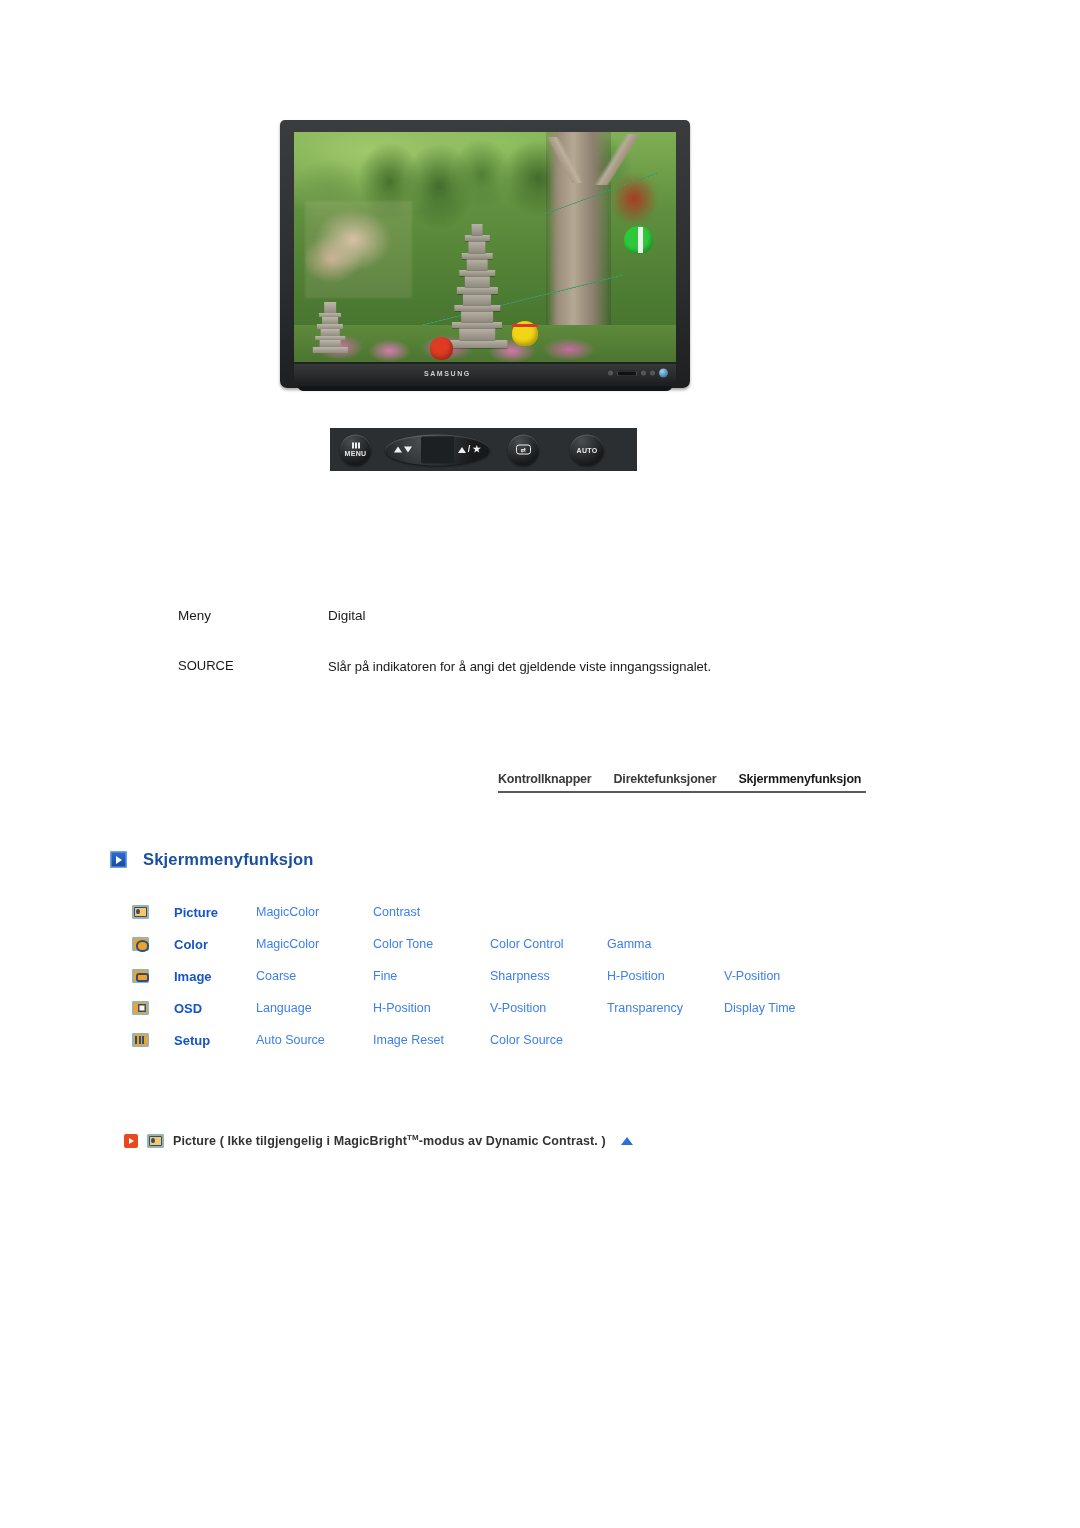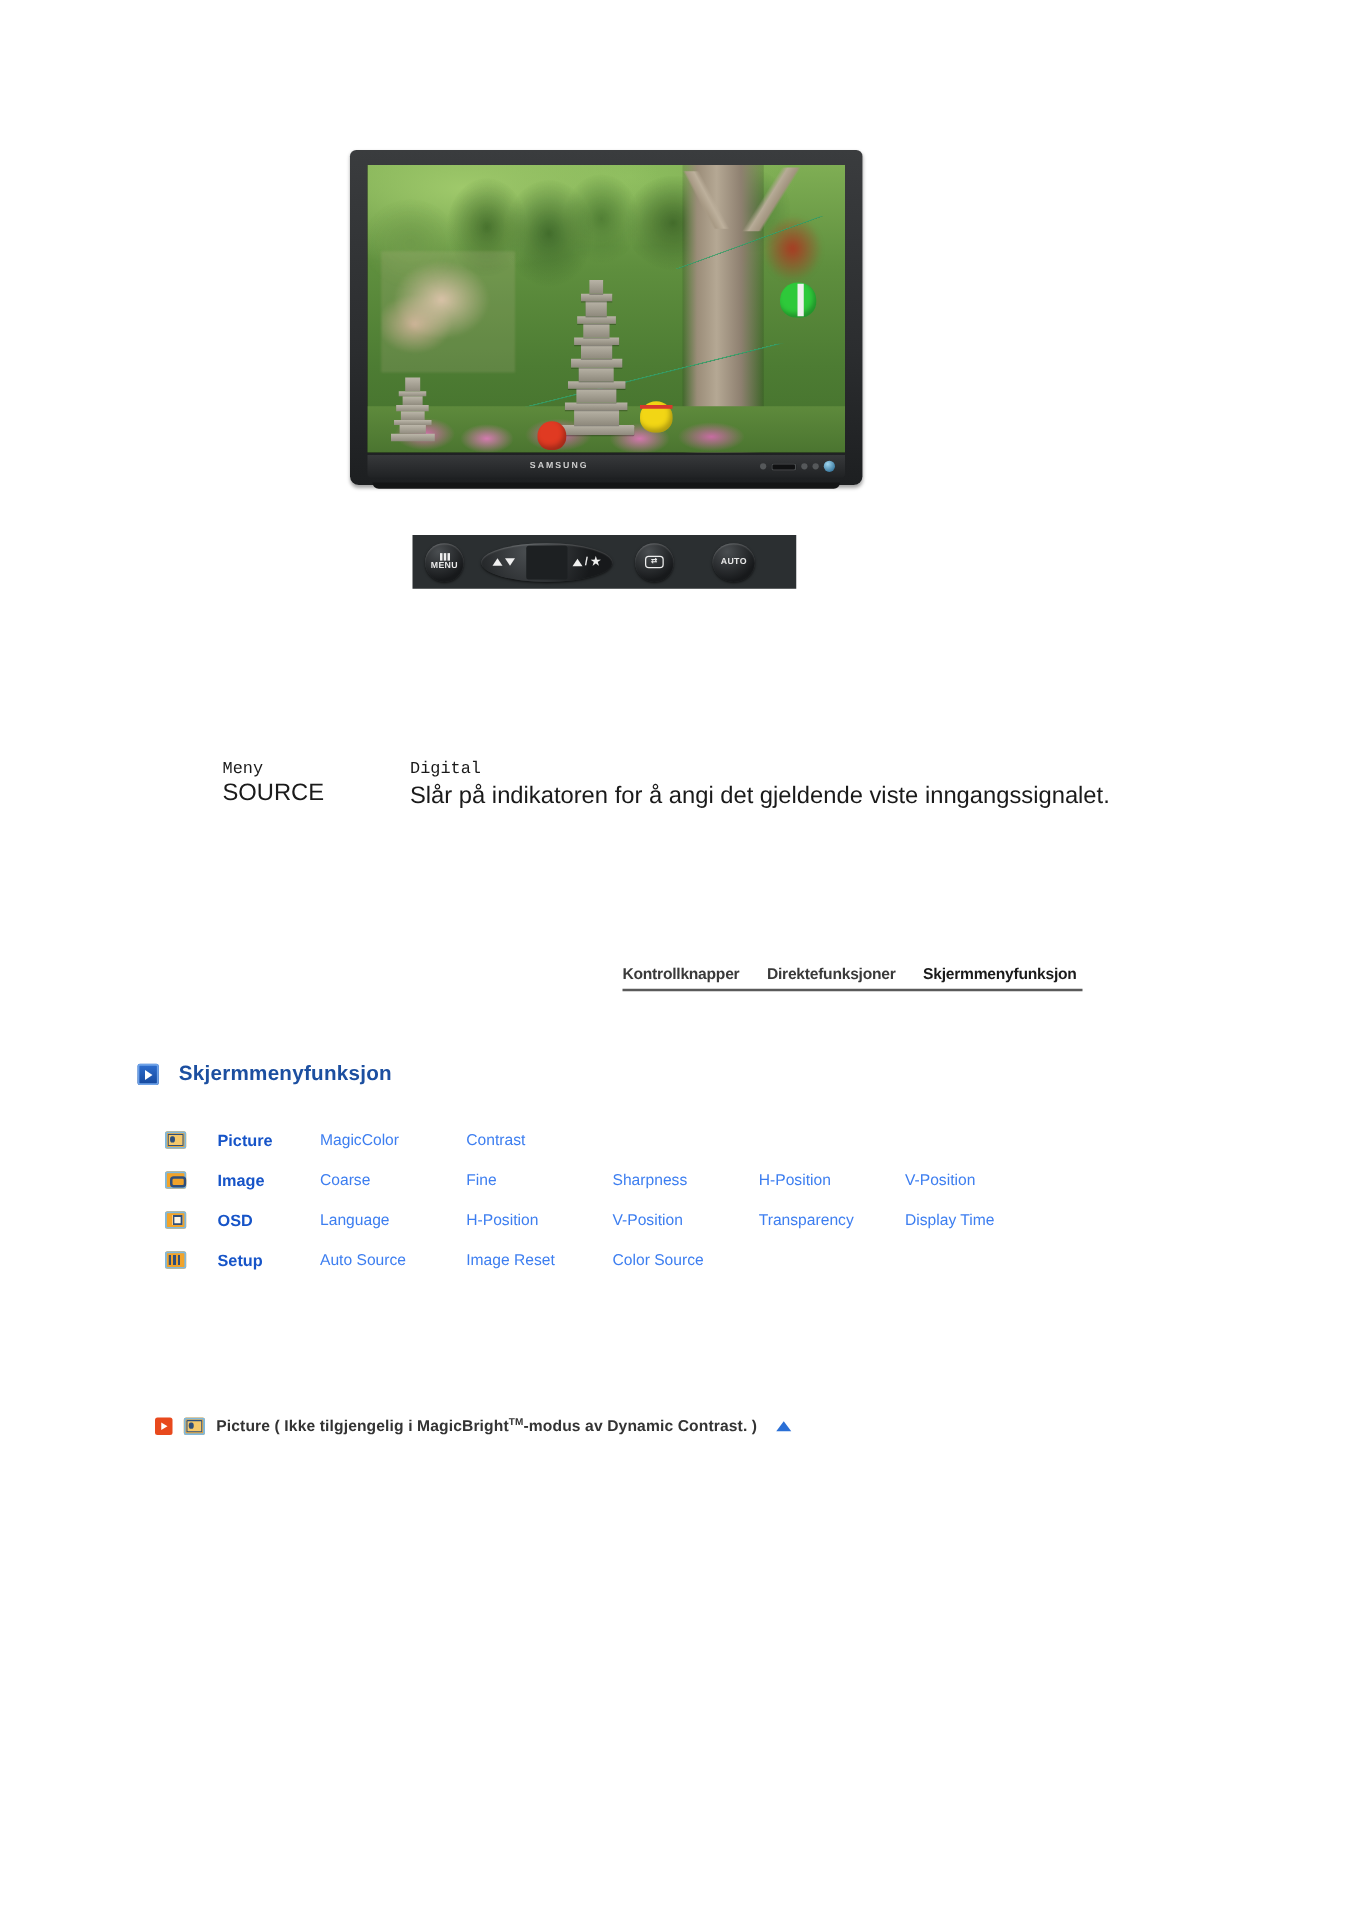--- a/index.html
+++ b/index.html
@@ -205,24 +205,24 @@
     width:13px;height:8px;border:1.2px solid #eee;border-radius:3px;
     display:flex;align-items:center;justify-content:center;font-size:6px;
   }
   .menu-bars { display:flex; gap:1px; }
   .menu-bars span { display:block; width:2px; height:6px; background:#eee; }
 
   
   .table-wrap {
     position:absolute; left:178px; top:608px; width:760px;
   }
-  .tbl-head { display:flex; font-size:13.5px; color:#1a1a1a;font-family:Liberation Mono, monospace; }
+  .tbl-head { display:flex; font-size:13.5px; color:#1a1a1a; }
   .tbl-head .c1 { width:150px; text-align:left; }
   .tbl-head .c2 { flex:1; }
-  .tbl-row { display:flex; font-size:19px; color:#1a1a1a; }
+  .tbl-row { display:flex; font-size:13px; color:#1a1a1a; margin-top:34px; }
   .tbl-row .c1 { width:150px; padding-top:1px; }
   .tbl-row .c2 { flex:1; line-height:1.5; }
 
   
   .tabs {
     position:absolute; left:498px; top:772px; width:368px;
   }
   .tabs-inner {
     display:flex; gap:22px; align-items:flex-end;
     font-size:12.5px; color:#3a3a3a; font-weight:bold;
@@ -443,20 +443,32 @@
     <div class="osd-ico-cell">
         <span class="osd-ico ico-picture">
           <span class="m"></span>
         </span>
       </div>
     <div class="osd-cat">Picture</div>
     <div class="osd-item">MagicColor</div>
     <div class="osd-item">Contrast</div>
   </div>
 
+  <div class="osd-row">
+    <div class="osd-ico-cell">
+        <span class="osd-ico ico-color">
+          <span class="m"></span>
+        </span>
+      </div>
+    <div class="osd-cat">Color</div>
+    <div class="osd-item">MagicColor</div>
+    <div class="osd-item">Color Tone</div>
+    <div class="osd-item">Color Control</div>
+    <div class="osd-item">Gamma</div>
+  </div>
 
   <div class="osd-row">
     <div class="osd-ico-cell">
         <span class="osd-ico ico-image">
           <span class="m"></span>
         </span>
       </div>
     <div class="osd-cat">Image</div>
     <div class="osd-item">Coarse</div>
     <div class="osd-item">Fine</div>

